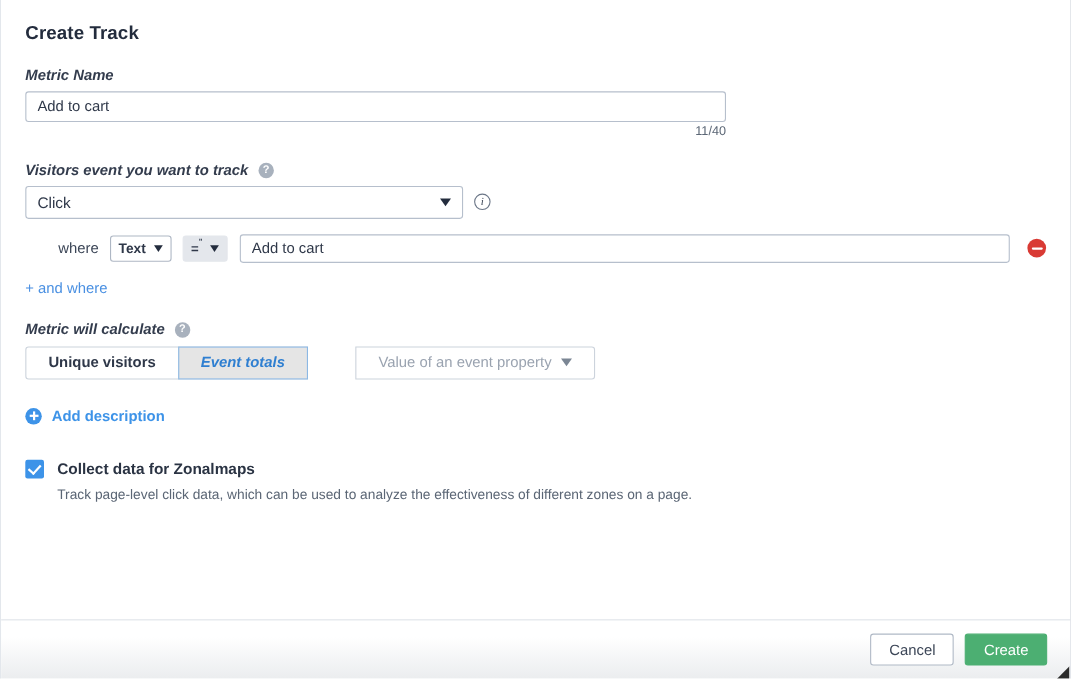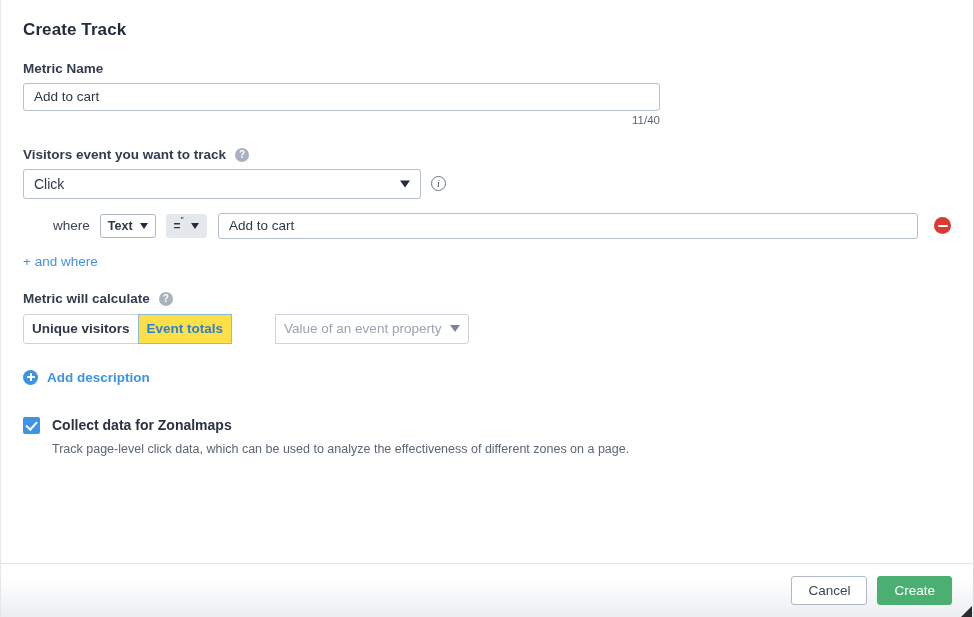--- a/index.html
+++ b/index.html
@@ -39,21 +39,21 @@
   }
   .field-label {
     font-size: 13.5px;
     font-weight: bold;
     color: #333c4d;
     margin-top: 22px;
     display: flex;
     align-items: center;
     gap: 9px;
   }
-  .label-text { line-height: 1; }
+  .label-text { line-height: 1; font-style: italic; }
 
   
   .help-icon {
     width: 14px; height: 14px;
     border-radius: 50%;
     background: #a8b1bd;
     color: #ffffff;
     font-size: 10px;
     font-weight: bold;
     line-height: 14px;
@@ -227,32 +227,33 @@
     box-sizing: border-box;
     height: 30px;
     border: 1px solid #ccd3dc;
     background: #fff;
     font-size: 13.5px;
     font-weight: bold;
     color: #2f3849;
     display: flex;
     align-items: center;
     justify-content: center;
-    padding: 0 8px;
+    padding: 0 20px;
     cursor: pointer;
     margin-left: -1px;
   }
   .seg:first-child { margin-left: 0; border-radius: 3px 0 0 3px; }
   .seg:last-child { border-radius: 0 3px 3px 0; }
   .seg.active {
-    background: #fde047;
+    background: #e5e5e5;
     border-color: #8cb8e4;
     color: #2f7fd1;
     position: relative;
     z-index: 2;
+    font-style: italic;
   }
   .seg.disabled {
     color: #9aa3b0;
     font-weight: normal;
     cursor: default;
     gap: 9px;
     margin-left: 43px;
   }
   .seg.disabled .caret {
     border-top-color: #7b8694;

